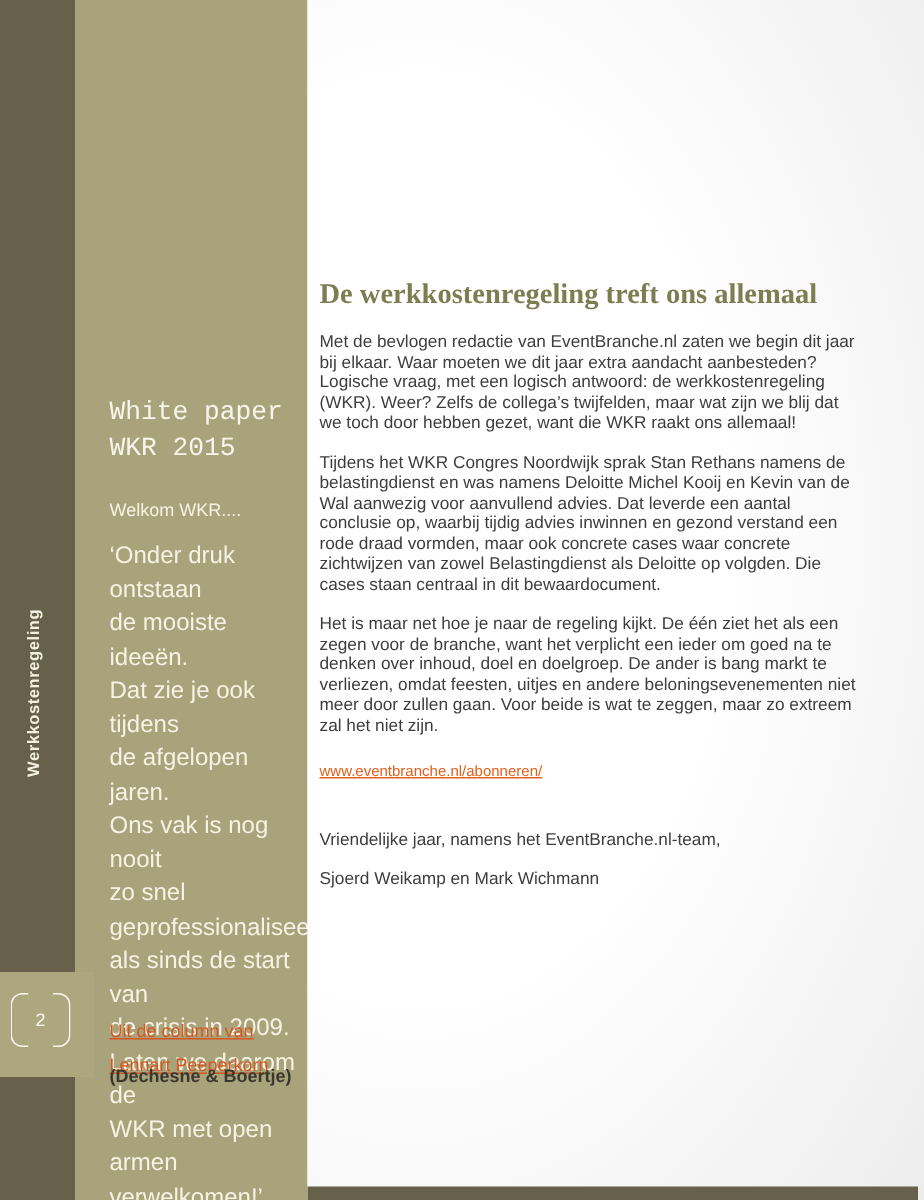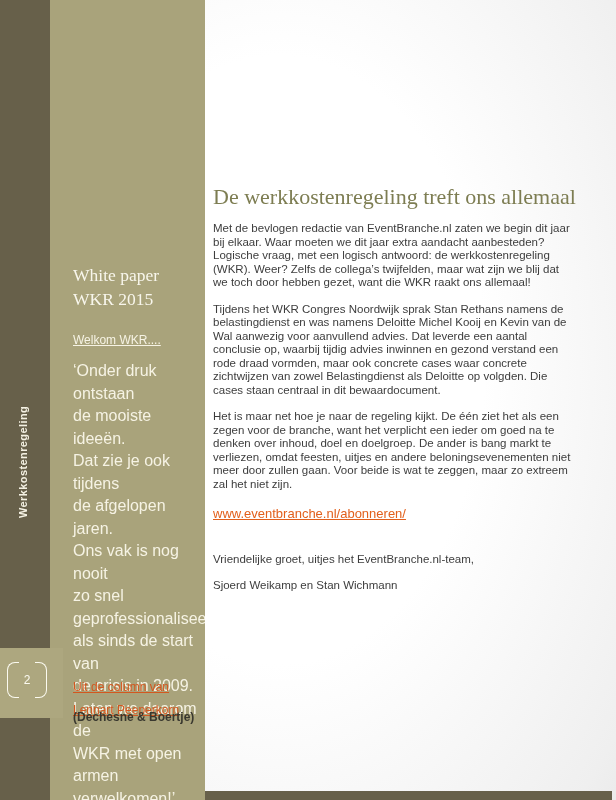--- a/index.html
+++ b/index.html
@@ -45,26 +45,26 @@
   }
   .badge .num { font-size:12px; color:#fbfaf0; }
 
   
   .sidebar {
     position:absolute; left:50px; top:0; width:155px; height:800px;
     background:#a9a37b;
   }
   .sidebar .title {
     position:absolute; left:23px; top:263px; width:125px;
-    font-family:Liberation Serif, serif; font-size:17.5px; line-height:24px;
+    font-family:Liberation Mono, monospace; font-size:17.5px; line-height:24px;
     color:#f8f6ec; white-space:pre-line;
   }
   .sidebar .welcome {
     position:absolute; left:23px; top:333px; width:125px;
-    font-size:12px; color:#f6f3e4;text-decoration:underline;
+    font-size:12px; color:#f6f3e4;
   }
   .sidebar .quote {
     position:absolute; left:23px; top:360px; width:130px;
     font-size:16px; line-height:22.5px; color:#f6f3e4; white-space:pre-line;
   }
   .sidebar .side-link {
     position:absolute; left:23px; top:664px; width:130px;
     font-size:12px; line-height:22.5px; color:#d4571f;
     text-decoration:underline; white-space:pre-line; cursor:pointer;margin-top:12px;
   }
@@ -77,31 +77,31 @@
   .main {
     position:absolute; left:205px; top:0; width:411px; height:800px;
     background:radial-gradient(ellipse 125% 95% at 18% 45%,
                #ffffff 40%, #efefef 82%, #e3e3e3 100%);
   }
   .content {
     position:absolute; left:8px; top:184px; width:398px;
   }
   .content h1 {
     margin:0 0 12px 0;
-    font-family:"Liberation Serif", serif; font-weight:400;
-    font-size:22px; line-height:26px; color:#7d7d52;
+    font-family:"Liberation Serif", serif; font-weight:700;
+    font-size:19px; line-height:26px; color:#7d7d52;
   }
   .content p {
     margin:0 0 13px 0;
     font-size:11.5px; line-height:13.5px; color:#3d3d3d;
     white-space:pre-line;
   }
   .content .web-link {
     display:inline-block; margin:0 0 13px 0;
-    font-size:13px; line-height:13.5px; color:#e2601c;
+    font-size:10px; line-height:13.5px; color:#e2601c;
     text-decoration:underline; cursor:pointer;
   }
   .content .closing { margin-top:19px; }
 
   
   .bottom-bar {
     position:absolute; left:205px; bottom:0; width:407px; height:9px;
     background:#67604a;
   }
 </style>
@@ -159,20 +159,20 @@
 rode draad vormden, maar ook concrete cases waar concrete
 zichtwijzen van zowel Belastingdienst als Deloitte op volgden. Die
 cases staan centraal in dit bewaardocument.</p>
       <p>Het is maar net hoe je naar de regeling kijkt. De één ziet het als een
 zegen voor de branche, want het verplicht een ieder om goed na te
 denken over inhoud, doel en doelgroep. De ander is bang markt te
 verliezen, omdat feesten, uitjes en andere beloningsevenementen niet
 meer door zullen gaan. Voor beide is wat te zeggen, maar zo extreem
 zal het niet zijn.</p>
       <a class="web-link">www.eventbranche.nl/abonneren/</a>
-      <p class="closing">Vriendelijke groet, uitjes het EventBranche.nl-team,</p>
-      <p>Sjoerd Weikamp en Stan Wichmann</p>
+      <p class="closing">Vriendelijke jaar, namens het EventBranche.nl-team,</p>
+      <p>Sjoerd Weikamp en Mark Wichmann</p>
     </div>
   </div>
 
   <div class="bottom-bar"></div>
 
 </div>
 
 </body></html>

